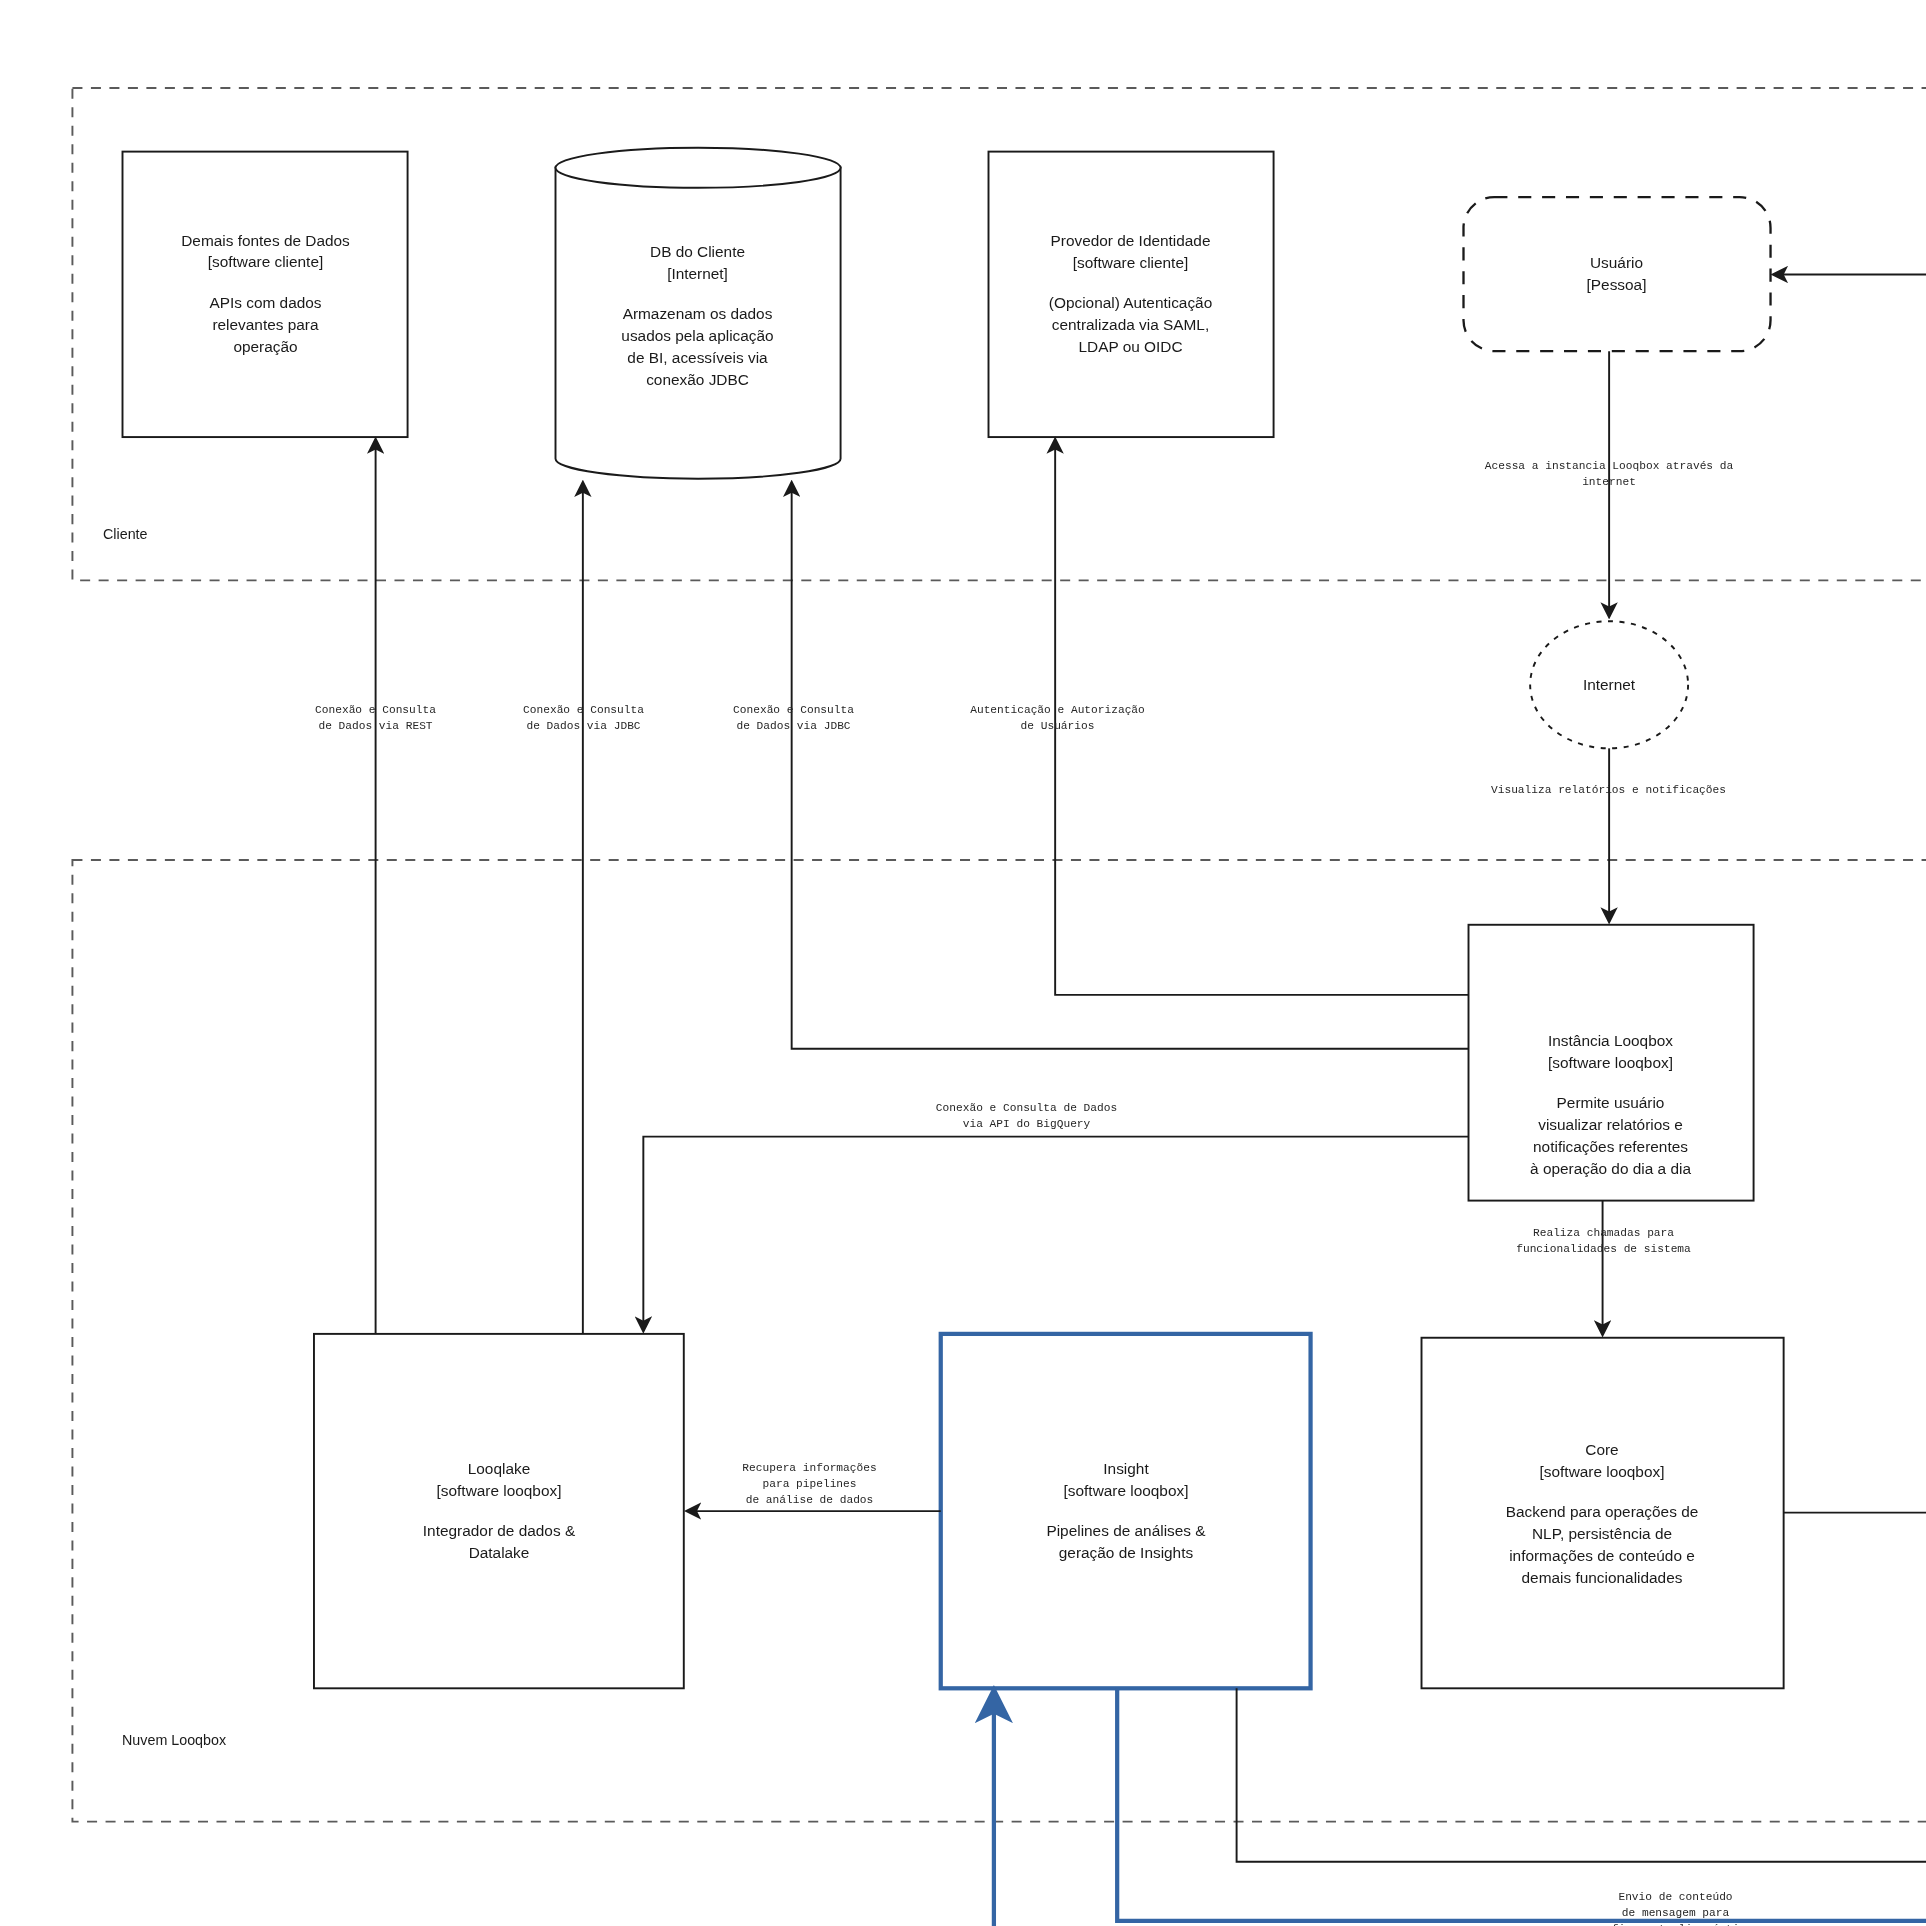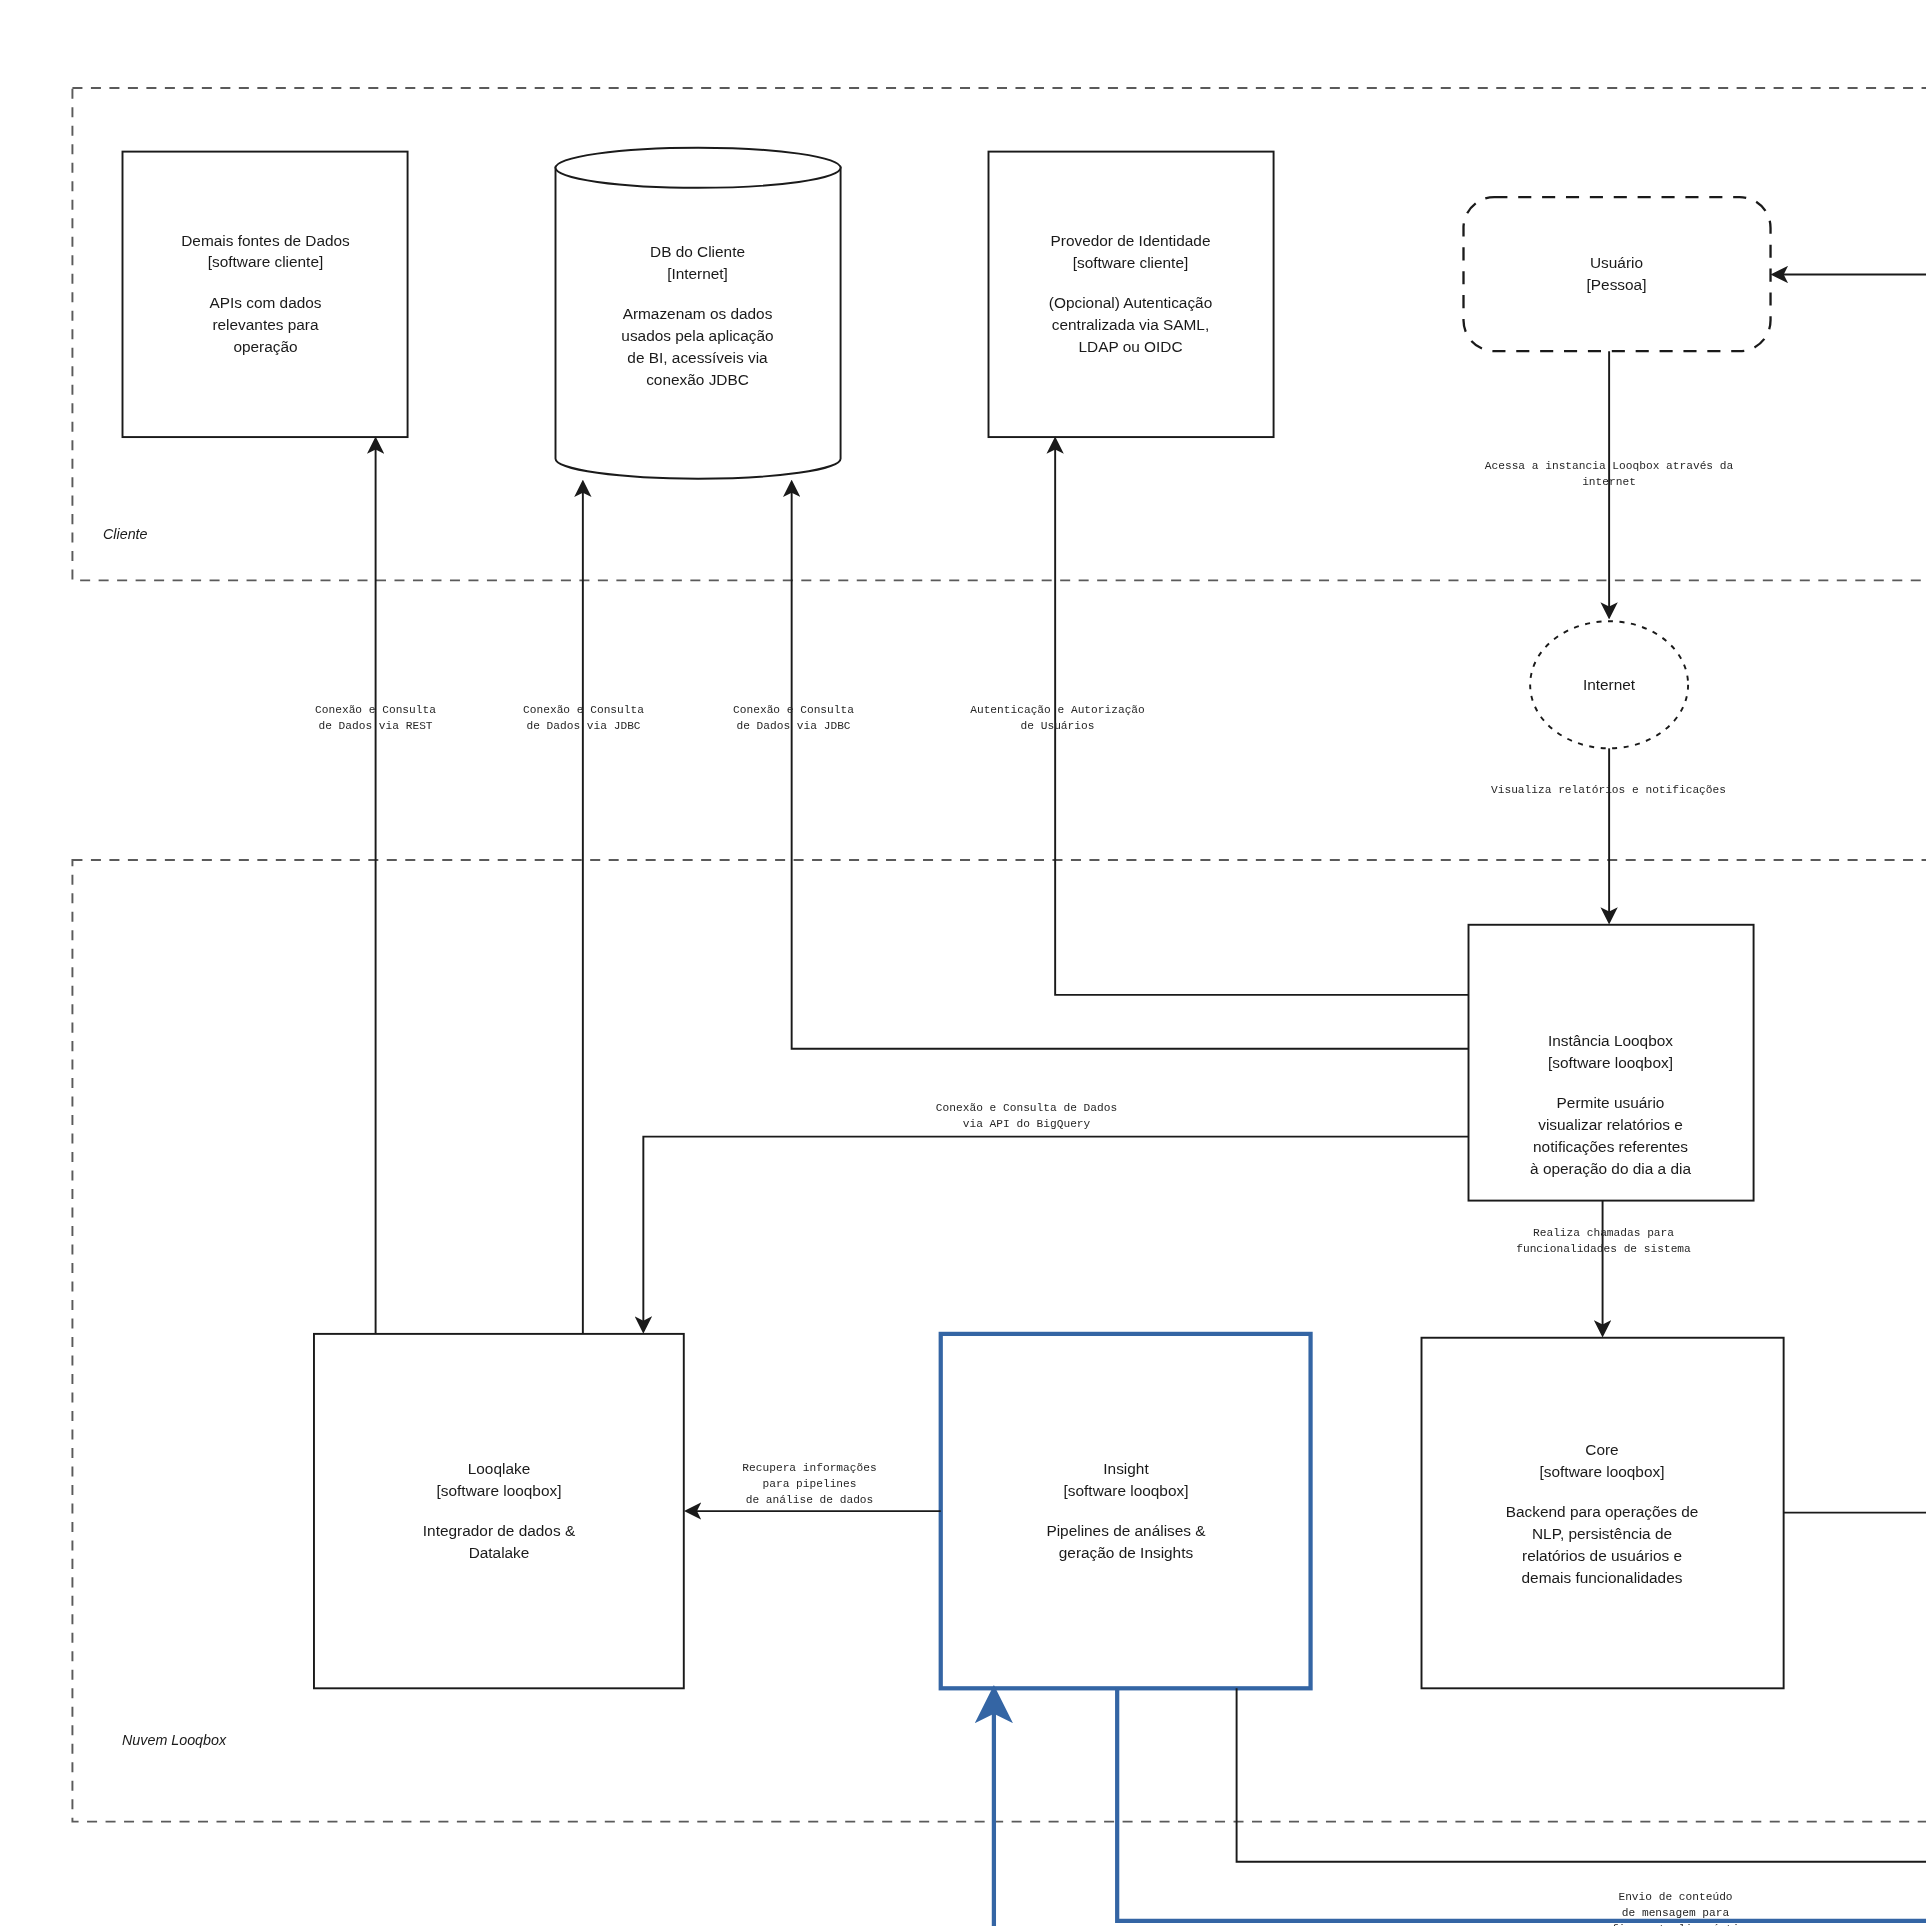--- a/index.html
+++ b/index.html
@@ -26,21 +26,20 @@
     font-size:11.2px;
     line-height:1.45;
     white-space:pre-line;
     font-family:Liberation Mono, monospace;
   }
   .zone-label{
     position:absolute;
     color:#1a1a1a;
     font-size:14.3px;
     font-family:"Liberation Sans", sans-serif;
-    font-style:italic;
   }
 </style>
 </head>
 <body>
 
 <div id="canvas">
 
   <svg class="layer" viewBox="0 0 7341 5406" xmlns="http://www.w3.org/2000/svg">
     <defs>
       <marker id="arrowBlack" viewBox="0 0 12 12" refX="10" refY="6" markerWidth="9" markerHeight="9" orient="auto-start-reverse">
@@ -166,21 +165,21 @@
 [software looqbox]</div>
     <div class="node-desc">Pipelines de análises &amp;
 geração de Insights</div>
   </div>
 
   <div class="node-label" style="left:1421px;top:1338px;width:362px;height:351px;">
     <div class="node-title">Core
 [software looqbox]</div>
     <div class="node-desc">Backend para operações de
 NLP, persistência de
-relatórios de usuários e
+informações de conteúdo e
 demais funcionalidades</div>
   </div>
 
   <div class="zone-label" style="left:103px;top:526px;">Cliente</div>
 
   <div class="zone-label" style="left:122px;top:1732px;">Nuvem Looqbox</div>
 
   <div class="edge-label" style="left:237px;top:702px;width:277px;">Conexão e Consulta
 de Dados via REST</div>
 

